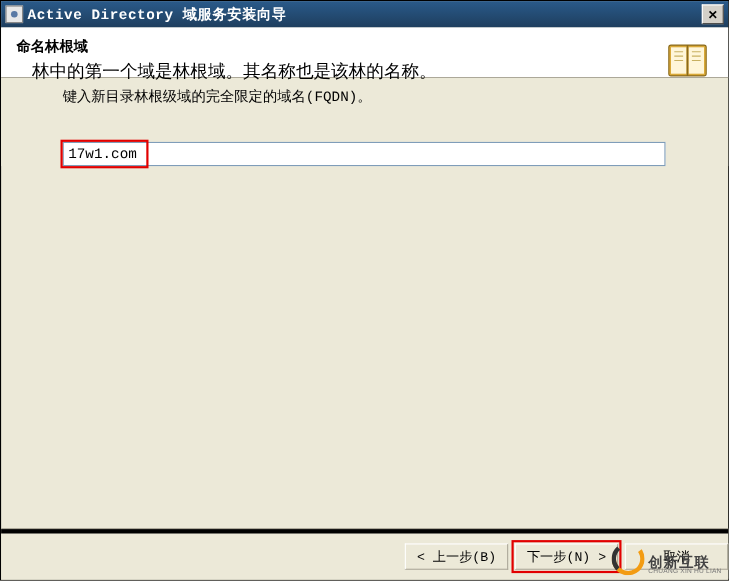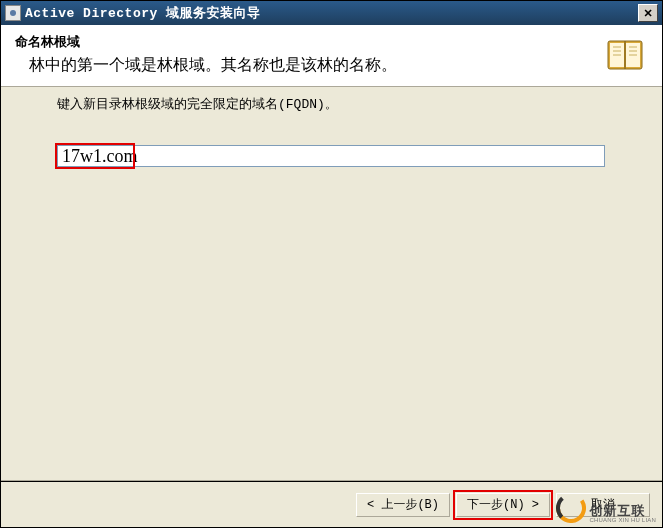--- a/index.html
+++ b/index.html
@@ -5,35 +5,35 @@
     * { box-sizing: border-box; margin: 0; padding: 0; }
     body { font-family: "Microsoft YaHei", SimSun, Arial, sans-serif; font-size: 12px; background: #fff; }
     .window { width: 663px; height: 528px; border: 1px solid #000; position: relative; background: #ece9d8; }
     
     .titlebar { height: 24px; background: linear-gradient(to bottom, #2a5a8a, #1e3e5e); color: #fff; display: flex; align-items: center; padding: 0 4px; }
     .titlebar-icon { width: 16px; height: 16px; background: #e8e8e8; border: 1px solid #888; margin-right: 4px; display: flex; align-items: center; justify-content: center; }
     .titlebar-icon svg { width: 10px; height: 10px; }
     .titlebar-text { font-weight: bold; font-size: 13px; flex: 1; font-family: "Courier New", monospace; letter-spacing: 0.5px; }
     .close-btn { width: 20px; height: 18px; background: #d4d0c8; border: 1px solid #fff; border-right-color: #404040; border-bottom-color: #404040; display: flex; align-items: center; justify-content: center; cursor: pointer; font-family: Arial; font-weight: bold; font-size: 11px; color: #000; }
     
-    .header-panel { height: 62px; background: #fff; border-bottom: 1px solid #aca899; padding: 8px 14px 6px 14px; display: flex; align-items: flex-start; justify-content: space-between; }
+    .header-panel { height: 46px; background: #fff; border-bottom: 1px solid #aca899; padding: 8px 14px 6px 14px; display: flex; align-items: flex-start; justify-content: space-between; }
     .header-left { }
     .header-title { font-weight: bold; font-size: 13px; color: #000; margin-bottom: 4px; }
     .header-sub { font-size: 16px; color: #000; padding-left: 14px; }
     .header-icon { width: 42px; height: 42px; margin-right: 2px; }
     
     .content { padding: 8px 56px 0 56px; background: #ece9d8; font-family: SimSun, "Courier New", monospace; font-size: 13px; color: #000; }
     .content-line1 { margin-bottom: 32px; }
     .field-label { margin-bottom: 4px; }
     .input-wrap { position: relative; }
-    .fqdn-input { width: 548px; height: 22px; border: 1px solid #7f9db9; background: #fff; font-family: Liberation Serif, serif; font-size: 18px; padding: 2px 4px; }
+    .fqdn-input { width: 548px; height: 22px; border: 1px solid #7f9db9; background: #fff; font-family: Liberation Mono, monospace; font-size: 13px; padding: 2px 4px; }
     .input-highlight { position: absolute; top: -2px; left: -2px; width: 80px; height: 26px; border: 2px solid #e20000; pointer-events: none; }
     .example { margin-top: 12px; }
     
-    .footer { position: absolute; bottom: 0; left: 0; right: 0; height: 46px; border-top: 1px solid #000000; box-shadow: 0 -1px 0 #aca899; display: flex; align-items: center; justify-content: flex-end; padding-right: 12px; gap: 0; background: #ece9d8; }
+    .footer { position: absolute; bottom: 0; left: 0; right: 0; height: 46px; border-top: 4px solid #000000; box-shadow: 0 -1px 0 #aca899; display: flex; align-items: center; justify-content: flex-end; gap: 0; background: #ece9d8; }
     .btn { height: 24px; min-width: 94px; background: #ece9d8; border: 1px solid #aca899; border-top-color: #fff; border-left-color: #fff; font-size: 12px; font-family: SimSun, "Courier New", monospace; cursor: pointer; padding: 0 8px; display: inline-flex; align-items: center; justify-content: center; }
     .btn-next-wrap { position: relative; margin: 0 6px; }
     .btn-highlight { position: absolute; top: -3px; left: -3px; right: -3px; bottom: -3px; border: 2px solid #e20000; pointer-events: none; }
     
     .watermark { position: absolute; right: 6px; bottom: 4px; display: flex; align-items: flex-end; gap: 3px; pointer-events: none; }
     .wm-logo { width: 30px; height: 30px; }
     .wm-text { display: flex; flex-direction: column; line-height: 1; }
     .wm-zh { font-size: 13px; font-weight: bold; color: #444; letter-spacing: 1px; }
     .wm-en { font-size: 6px; color: #777; letter-spacing: 0.2px; }
   </style>

